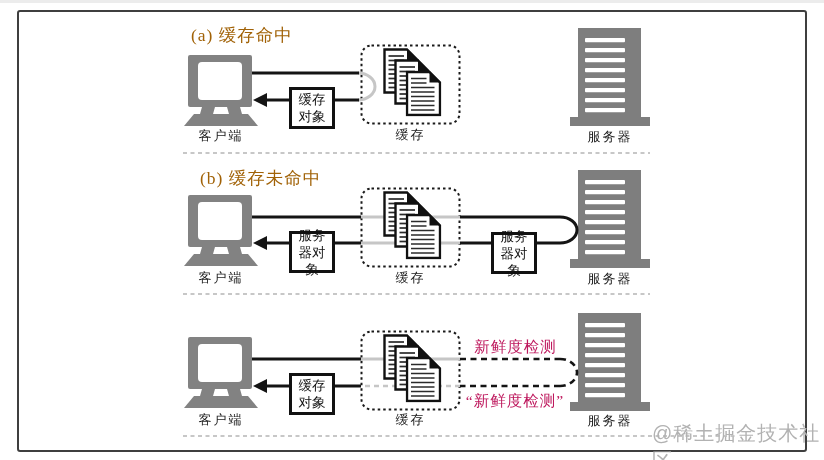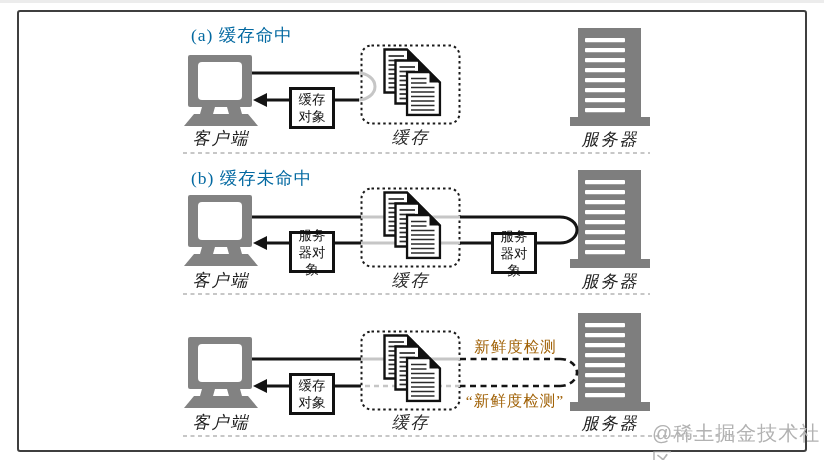--- a/index.html
+++ b/index.html
@@ -19,23 +19,23 @@
   .under{z-index:2;}
   .icons{z-index:3;}
   .over{z-index:4;}
   .rbox{
     position:absolute;width:46px;height:42px;box-sizing:border-box;
     border:3px solid #111;background:#ffffff;z-index:5;
     display:flex;flex-direction:column;align-items:center;justify-content:center;
     font-size:13.5px;line-height:17px;text-align:center;color:#111;
   }
   .lbl{position:absolute;z-index:6;white-space:nowrap;}
-  .title{font-size:17.5px;letter-spacing:1px;color:#0369a1;}
-  .devlbl{font-size:17px;letter-spacing:2px;text-align:center;color:#1c1c1c;font-style:italic;}
-  .arrowlbl{font-size:15.5px;letter-spacing:1px;color:#a16207;}
+  .title{font-size:17.5px;letter-spacing:1px;color:#a16207;}
+  .devlbl{font-size:13px;letter-spacing:2px;text-align:center;color:#1c1c1c;}
+  .arrowlbl{font-size:15.5px;letter-spacing:1px;color:#be185d;}
   .watermark{
     position:absolute;left:652px;top:420px;z-index:7;
     font-size:20px;letter-spacing:1px;color:#b2b2b2;
     font-family:"Liberation Sans","DejaVu Sans",sans-serif;
   }
   .defs{position:absolute;width:0;height:0;}
 </style>
 </head>
 <body>
 
@@ -152,21 +152,21 @@
   <div class="rbox" style="left:491px;top:232px;">
     <span>服务</span>
     <span>器对象</span>
   </div>
   <div class="rbox" style="left:289px;top:373px;">
     <span>缓存</span>
     <span>对象</span>
   </div>
 
   <div class="lbl title" style="left:191px;top:23px;">(a) 缓存命中</div>
-  <div class="lbl title" style="left:191px;top:166px;">(b) 缓存未命中</div>
+  <div class="lbl title" style="left:200px;top:166px;">(b) 缓存未命中</div>
 
   <div class="lbl devlbl" style="left:183px;top:127px;width:76px;">客户端</div>
   <div class="lbl devlbl" style="left:361px;top:126px;width:99px;">缓存</div>
   <div class="lbl devlbl" style="left:570px;top:128px;width:80px;">服务器</div>
 
   <div class="lbl devlbl" style="left:183px;top:269px;width:76px;">客户端</div>
   <div class="lbl devlbl" style="left:361px;top:269px;width:99px;">缓存</div>
   <div class="lbl devlbl" style="left:570px;top:270px;width:80px;">服务器</div>
 
   <div class="lbl devlbl" style="left:183px;top:411px;width:76px;">客户端</div>

